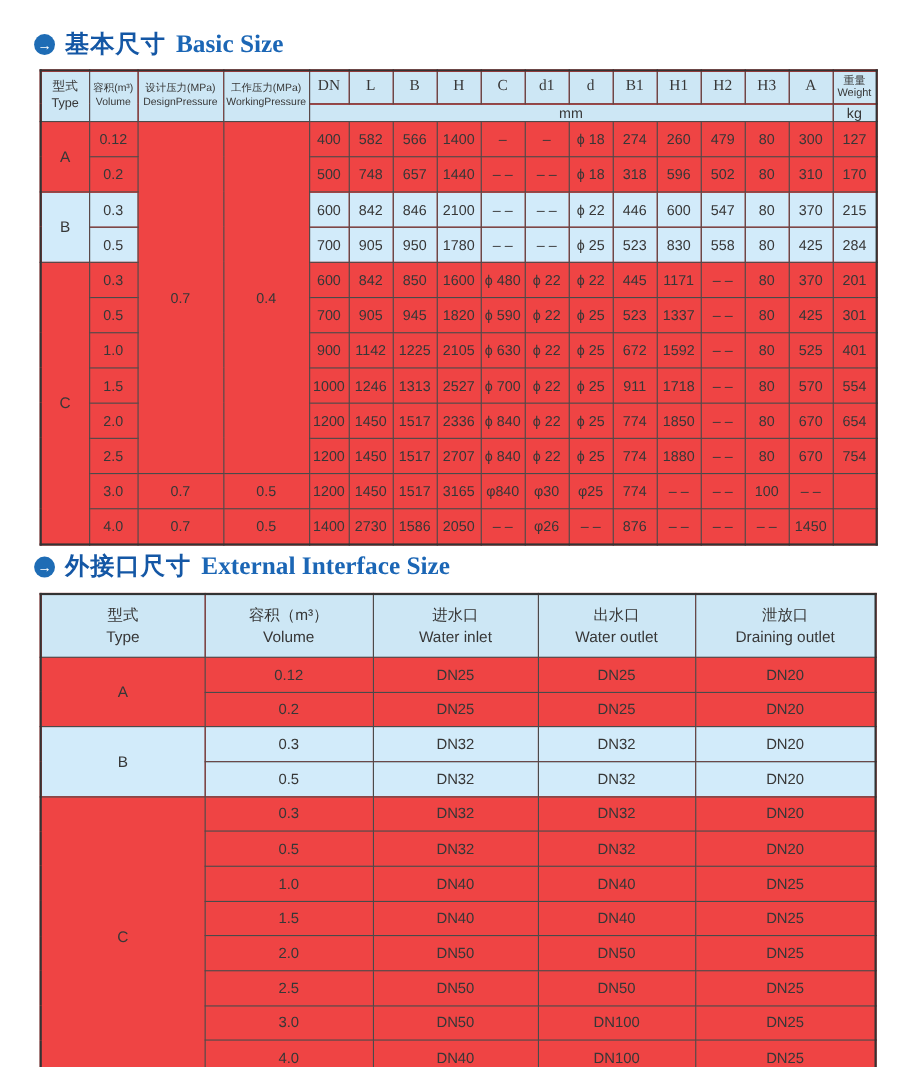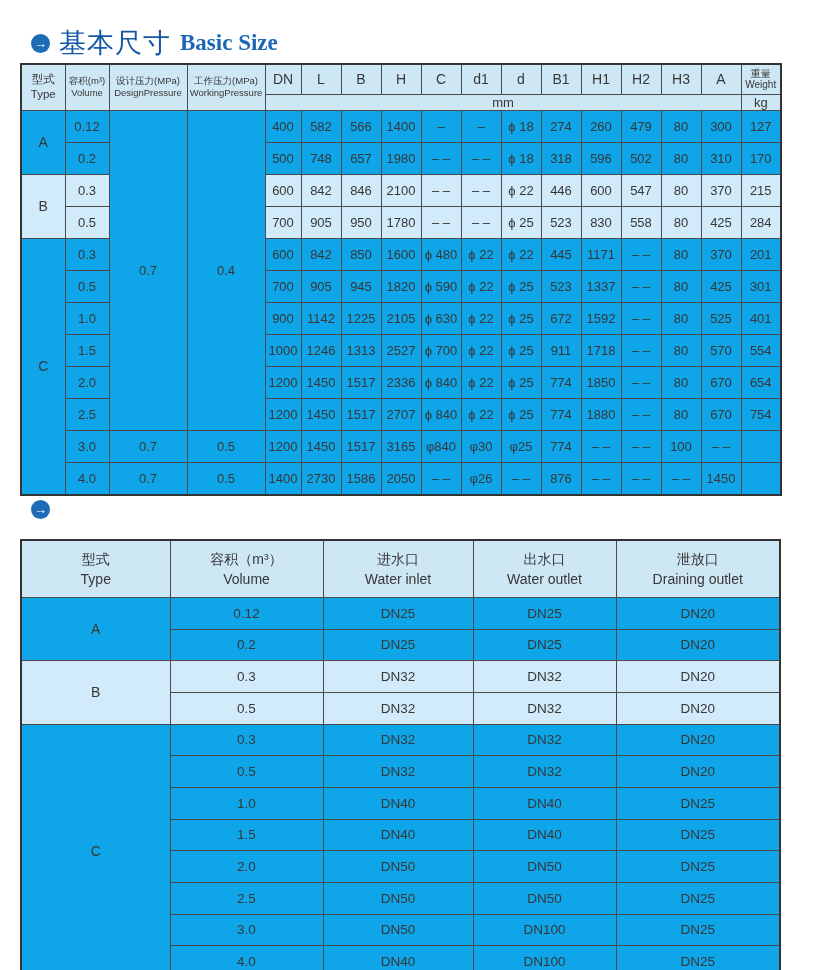--- a/index.html
+++ b/index.html
@@ -6,37 +6,37 @@
     --title-blue:#1457a5; --title-blue-en:#1b66b5; --icon-bg:#1e6cb5;
     --header-bg:#cde7f5; --highlight-bg:#d2ebfa; --border:#4a4a4a; --outer:#333333; --text:#373737;
   }
   html,body{margin:0;padding:0;}
   body{background:#ffffff;font-family:"Liberation Sans","DejaVu Sans",sans-serif;color:var(--text);}
   .page{position:relative;width:830px;height:970px;background:#ffffff;overflow:hidden;}
 
   .section-title{position:absolute;display:flex;align-items:center;gap:9px;}
   .icon-circle{width:19px;height:19px;border-radius:50%;background:var(--icon-bg);color:#fff;
     display:flex;align-items:center;justify-content:center;font-size:13px;font-weight:bold;line-height:1;}
-  .title-zh{font-size:27px;font-weight:normal;color:var(--title-blue);letter-spacing:1px;}
+  .title-zh{font-size:22px;font-weight:bold;color:var(--title-blue);letter-spacing:1px;}
   .title-en{font-size:23px;font-weight:bold;color:var(--title-blue-en);font-family:"Liberation Serif","DejaVu Serif",serif;}
 
-  table{border-collapse:collapse;table-layout:fixed;position:absolute;left:20px;background:#0ea5e9;}
+  table{border-collapse:collapse;table-layout:fixed;position:absolute;left:36px;background:#ef4444;}
   table,td,th{border:1px solid var(--border);}
   table{border:2px solid var(--outer);}
   td,th{text-align:center;vertical-align:middle;padding:0;overflow:hidden;}
 
   
   .t1{width:760px;}
   .t1 th{background:var(--header-bg);font-weight:normal;}
   .t1 .hrow1{height:30px;}
   .t1 .hrow2{height:14px;}
   .t1 tbody td{height:31px;font-size:13px;}
   .t1 .small-h{font-size:9.5px;line-height:1.25;text-align:center;}
   .t1 .mid-h{font-size:11.5px;line-height:1.3;}
-  .t1 .dim-h{font-size:14px;}
+  .t1 .dim-h{font-size:14px;font-family:Liberation Serif, serif;}
   .t1 .unit{background:var(--header-bg);font-size:13px;}
   .t1 .wt-h{font-size:10px;line-height:1.15;}
   .t1 td.type-col{font-size:14px;}
   tr.hl td{background:var(--highlight-bg);}
 
   
   .t2{width:759px;}
   .t2 th{background:var(--header-bg);font-weight:normal;height:56px;font-size:14px;line-height:1.45;}
   .t2 tbody td{height:30.66px;font-size:13.5px;}
   .t2 td.type-col{font-size:14px;}
@@ -130,21 +130,21 @@
           <td>479</td>
           <td>80</td>
           <td>300</td>
           <td>127</td>
         </tr>
         <tr>
           <td>0.2</td>
           <td>500</td>
           <td>748</td>
           <td>657</td>
-          <td>1980</td>
+          <td>1440</td>
           <td>– –</td>
           <td>– –</td>
           <td>ϕ 18</td>
           <td>318</td>
           <td>596</td>
           <td>502</td>
           <td>80</td>
           <td>310</td>
           <td>170</td>
         </tr>
@@ -312,20 +312,22 @@
           <td>– –</td>
           <td>– –</td>
           <td>1450</td>
           <td></td>
         </tr>
       </tbody>
   </table>
 
   <div class="section-title" style="top:500px;left:31px;">
     <span class="icon-circle">→</span>
+    <span class="title-zh">外接口尺寸</span>
+    <span class="title-en">External Interface Size</span>
   </div>
 
   <table class="t2" style="top:539px;">
     <colgroup>
       <col style="width:149px">
         <col style="width:153px">
         <col style="width:150px">
         <col style="width:143px">
         <col style="width:164px">
     </colgroup>

